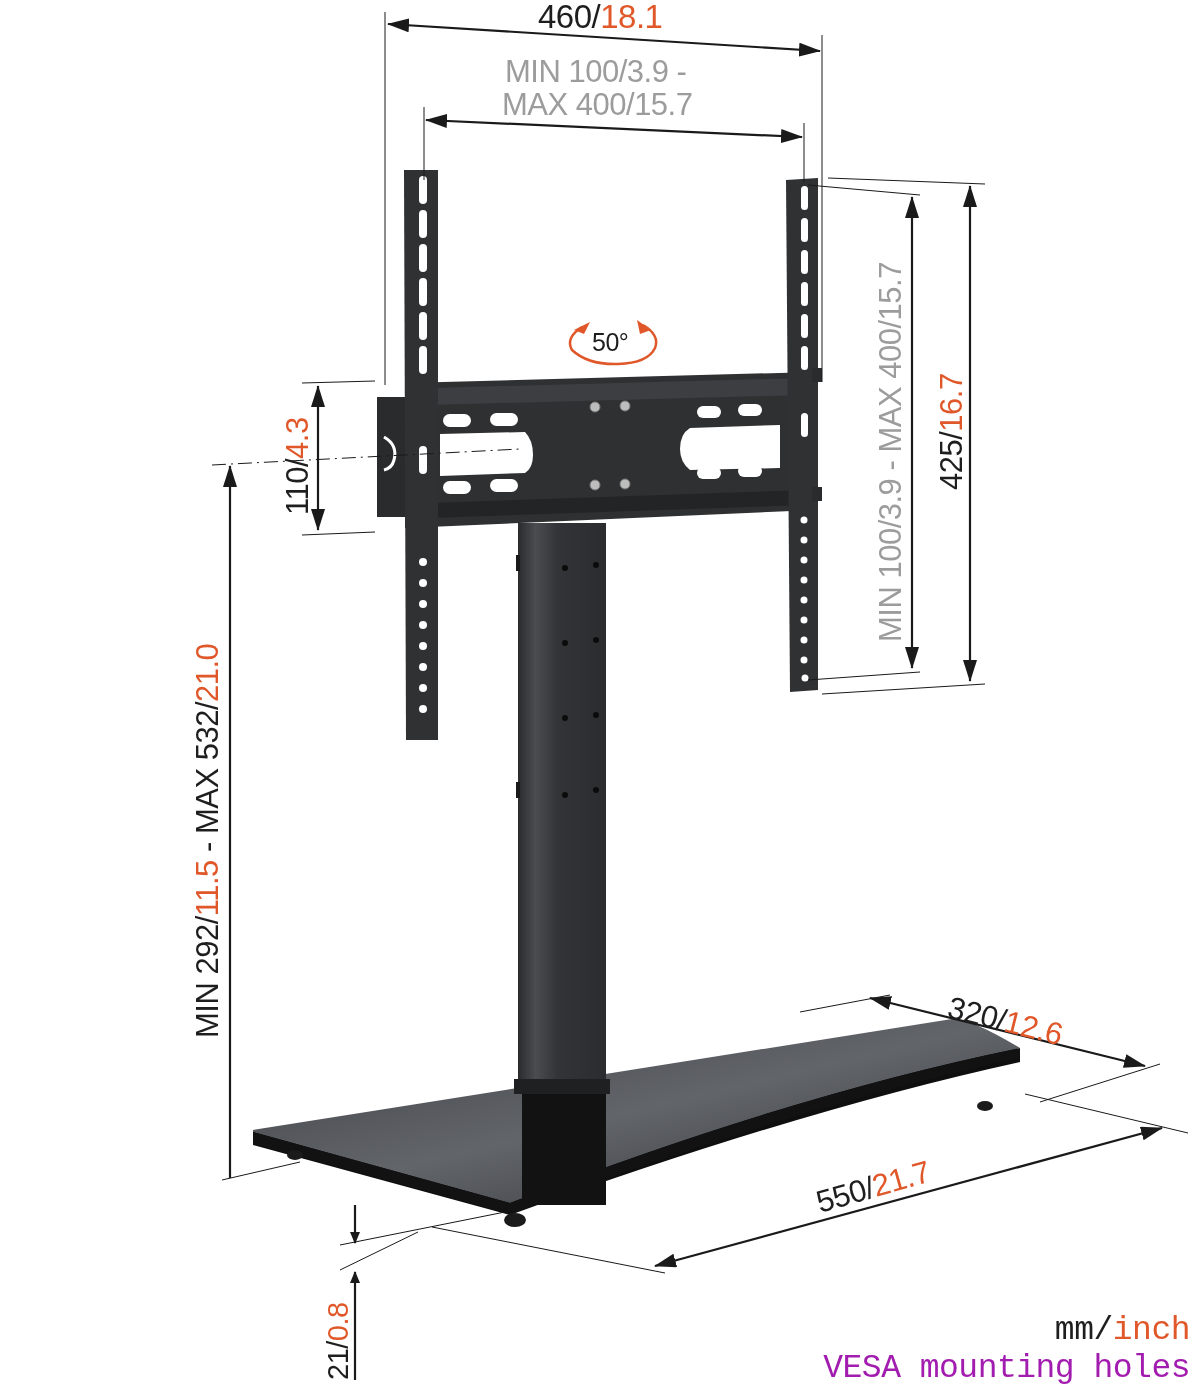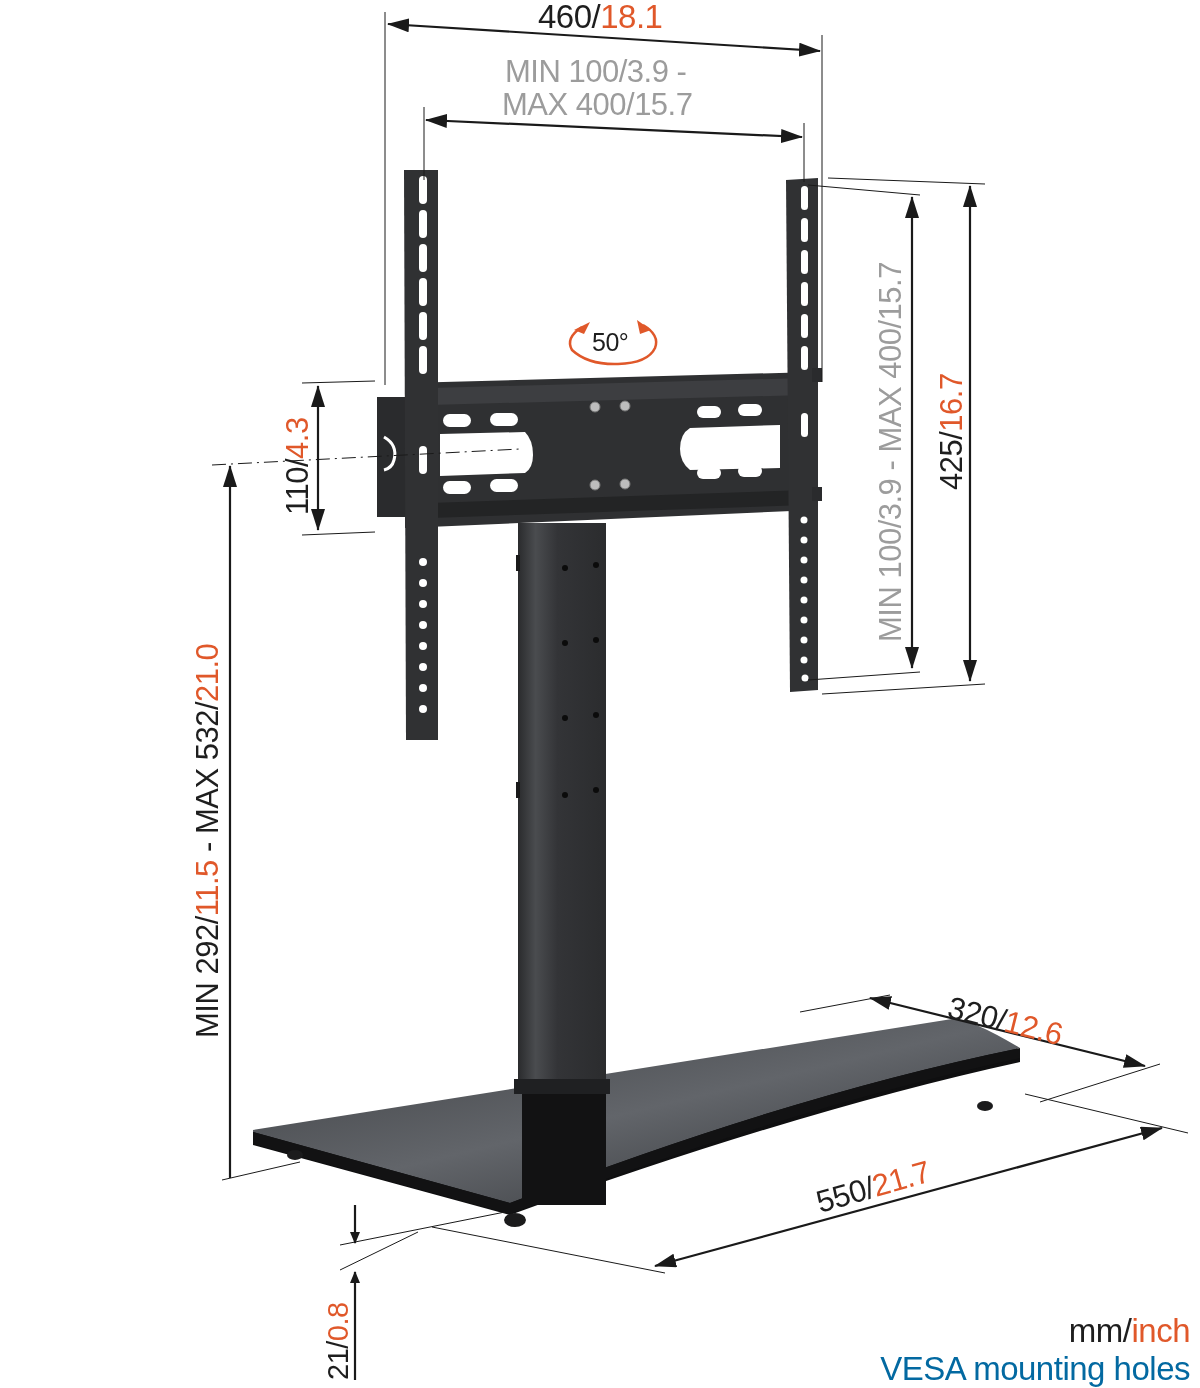--- a/index.html
+++ b/index.html
@@ -29,26 +29,26 @@
     .blk { fill: #1e1e1e; }
     .org { fill: #e0582a; }
     .gry { fill: #9c9c9c; }
     .dimline { stroke: #1a1a1a; stroke-width: 2.2; fill: none; }
     .ext { stroke: #1a1a1a; stroke-width: 1; fill: none; }
     .centerline { stroke: #1a1a1a; stroke-width: 1; stroke-dasharray: 14 5 2 5; fill: none; }
     .legend {
       position: absolute;
       right: 10px;
       text-align: center;
-      font-family: Liberation Sans, sans-serif;
+      font-family: Liberation Mono, monospace;
       letter-spacing: -0.5px;
     }
     #legend-units { top: 1312px; font-size: 33px; color: #1e1e1e; }
     #legend-units .inch { color: #e0582a; }
-    #legend-vesa { top: 1350px; font-size: 33px; color: #0369a1; }
+    #legend-vesa { top: 1350px; font-size: 33px; color: #a21caf; }
   </style>
 </head>
 <body>
 
 <svg id="diagram" xmlns="http://www.w3.org/2000/svg" width="1200" height="1388" viewBox="0 0 1200 1388">
   <defs>
     <marker id="arr" viewBox="0 0 12 10" refX="11" refY="5" markerWidth="12" markerHeight="10" markerUnits="userSpaceOnUse" orient="auto-start-reverse">
       <path d="M0,0 L12,5 L0,10 z" fill="#1a1a1a"></path>
     </marker>
     <marker id="arrL" viewBox="0 0 22 14" refX="21" refY="7" markerWidth="22" markerHeight="14" markerUnits="userSpaceOnUse" orient="auto-start-reverse">

